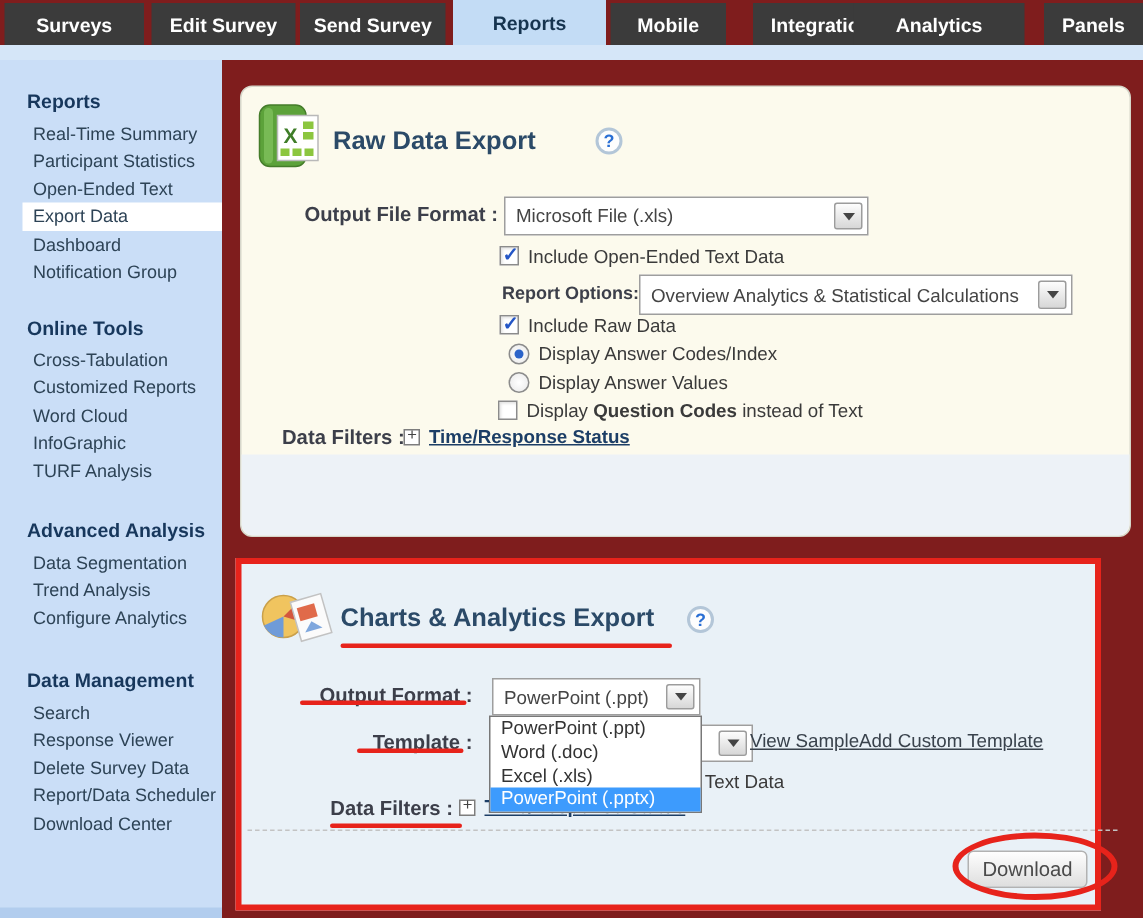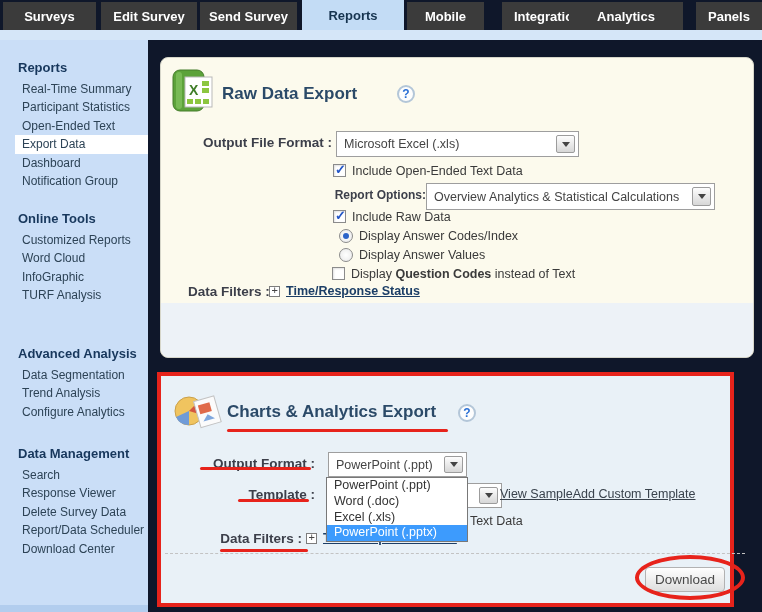--- a/index.html
+++ b/index.html
@@ -1,18 +1,18 @@
 <!DOCTYPE html>
 <html><head>
 <meta charset="utf-8">
 <style>
   * { box-sizing: border-box; margin: 0; padding: 0; }
   html,body { width:762px; height:612px; }
   body { font-family: "Liberation Sans", sans-serif; background:#fff; }
-  .screen { position:relative; width:762px; height:612px; overflow:hidden; background:#0f172a; }
+  .screen { position:relative; width:762px; height:612px; overflow:hidden; background:#7f1d1d; }
 
   
   .tab { position:absolute; top:2px; height:28px; background:#3b3b3b; color:#fff;
          font-size:13px; font-weight:bold; display:flex; align-items:center; justify-content:center;
          cursor:pointer; }
   .tab.active { top:0; height:30px; background:#c3dcf5; color:#16344f; }
   .t0{left:3px;width:93px}.t1{left:101px;width:96px}.t2{left:200px;width:97px}
   .t3{left:302px;width:102px}.t4{left:407px;width:77px}.t5{left:502px;width:91px}
   .t6{left:569px;width:114px}.t7{left:696px;width:66px}
   .nav-strip { position:absolute; left:0; top:30px; width:762px; height:10px; background:#d5e6f8; }
@@ -145,20 +145,21 @@
         <li class="side-item">Participant Statistics</li>
         <li class="side-item">Open-Ended Text</li>
         <li class="side-item selected">Export Data</li>
         <li class="side-item">Dashboard</li>
         <li class="side-item">Notification Group</li>
       </ul>
     </div>
     <div class="side-sec ss1">
       <div class="side-head">Online Tools</div>
       <ul>
+        <li class="side-item">Cross-Tabulation</li>
         <li class="side-item">Customized Reports</li>
         <li class="side-item">Word Cloud</li>
         <li class="side-item">InfoGraphic</li>
         <li class="side-item">TURF Analysis</li>
       </ul>
     </div>
     <div class="side-sec ss2">
       <div class="side-head">Advanced Analysis</div>
       <ul>
         <li class="side-item">Data Segmentation</li>
@@ -188,21 +189,21 @@
         <rect x="32" y="20" width="7" height="5" fill="#8cc63f"></rect>
       <rect x="17" y="31" width="6" height="5" fill="#8cc63f"></rect>
         <rect x="25" y="31" width="6" height="5" fill="#8cc63f"></rect>
         <rect x="33" y="31" width="6" height="5" fill="#8cc63f"></rect>
     </svg>
     <div class="ptitle p1title">Raw Data Export</div>
     <div class="help p1help">?</div>
 
     <div class="lbl p1l1">Output File Format :</div>
     <div class="select p1s1">
-      <span class="selval">Microsoft Excel (.xls)</span>
+      <span class="selval">Microsoft File (.xls)</span>
       <span class="dd-btn"></span>
     </div>
 
     <div class="cbrow p1c1">
       <span class="cb checked"></span>
       <span class="cbl">Include Open-Ended Text Data</span>
     </div>
 
     <div class="lbl p1l2">Report Options:</div>
     <div class="select p1s2">

